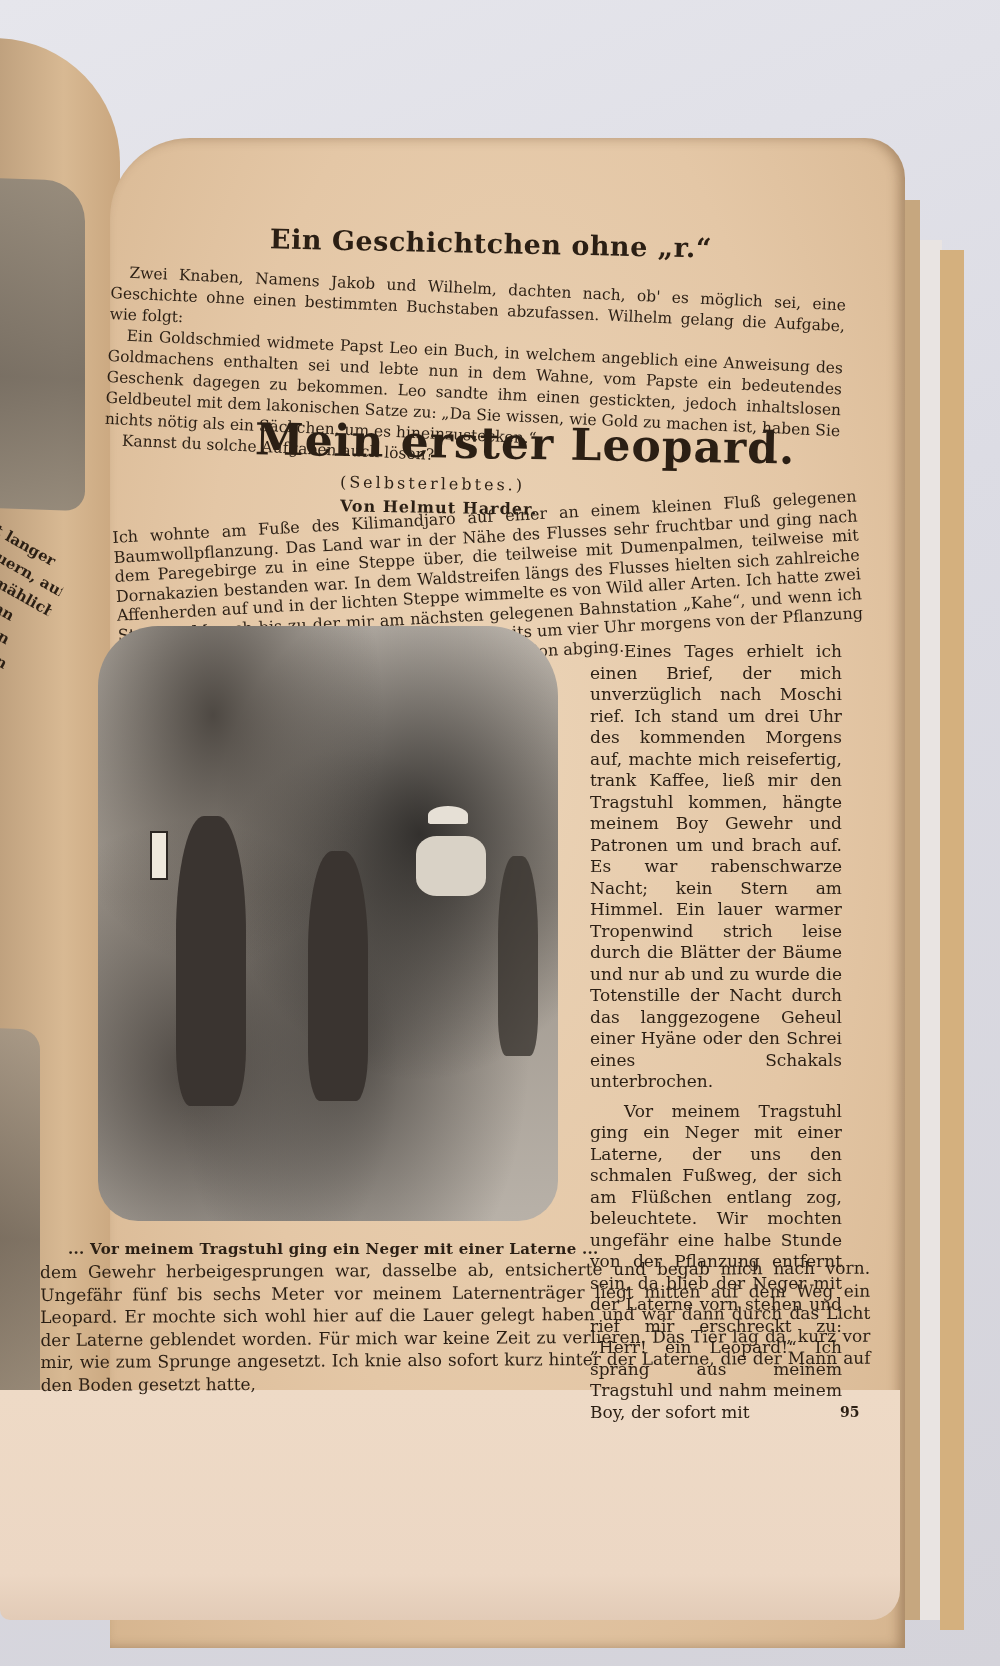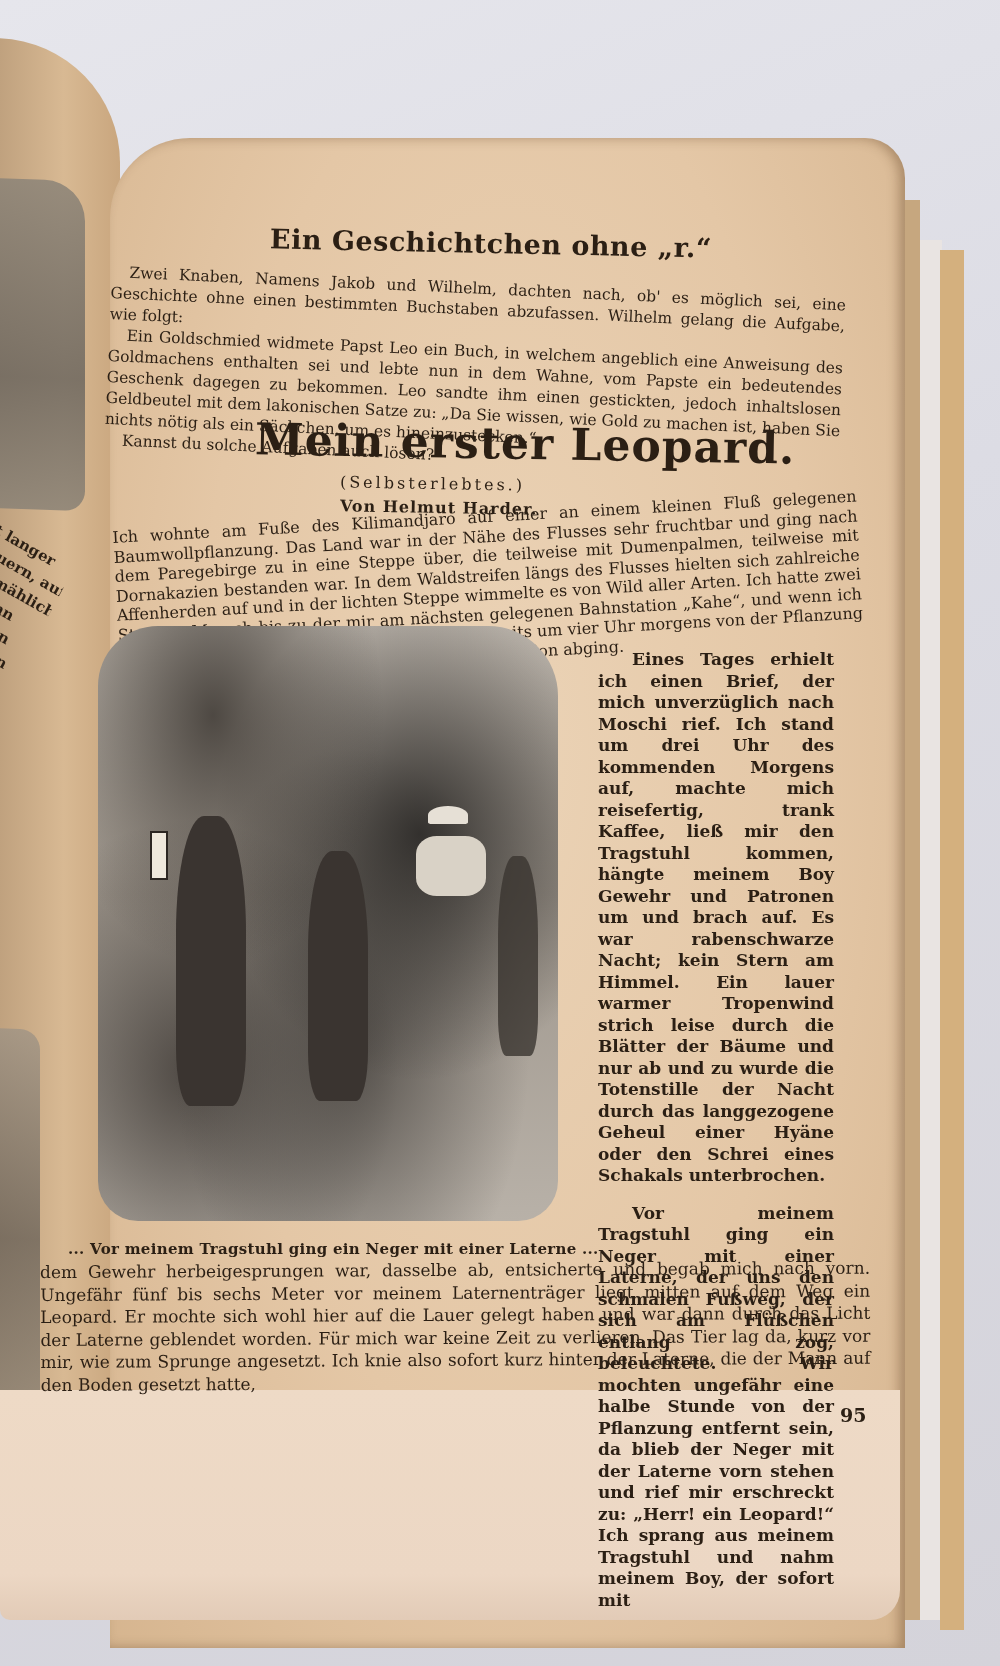--- a/index.html
+++ b/index.html
@@ -82,28 +82,28 @@
   .illus .fig { position:absolute; background:#3a3430; border-radius:40% 40% 20% 20%; }
   .illus .hat { position:absolute; background:#e6e0d6; border-radius:50% 50% 10% 10%; }
   .illus .shirt { position:absolute; background:#d9d2c6; border-radius:30%; }
   .illus .lantern { position:absolute; background:#efe8dc; border:2px solid #2c2622; }
   .caption {
     left:68px; top:1240px; font-size:15px; font-weight:bold; letter-spacing:.3px;
   }
   .col {
     left:582px; top:633px; width:268px; font-size:17px; line-height:21.5px;
   }
-  .col p { margin:16px; text-align:justify;font-weight:bold; }
+  .col p { margin:8px; text-align:justify; }
   .col p.ind { text-indent:34px; }
   .body2 {
     left:40px; top:1261px; width:830px; font-size:17px; line-height:22.5px;
     transform: rotate(-0.3deg); transform-origin:left top;
   }
   .body2 p { margin:0; text-align:justify; }
-  .pagenum { left:840px; top:1404px; font-size:19px; font-weight:bold;text-align:right; }
+  .pagenum { left:840px; top:1404px; font-size:14px; font-weight:bold;text-align:right; }
 </style>
 </head>
 <body>
 
 <div></div>
 
 <div class="left-page">
   <div class="left-illus"></div>
   <div class="left-text ink">
     <div>seit langer</div>

